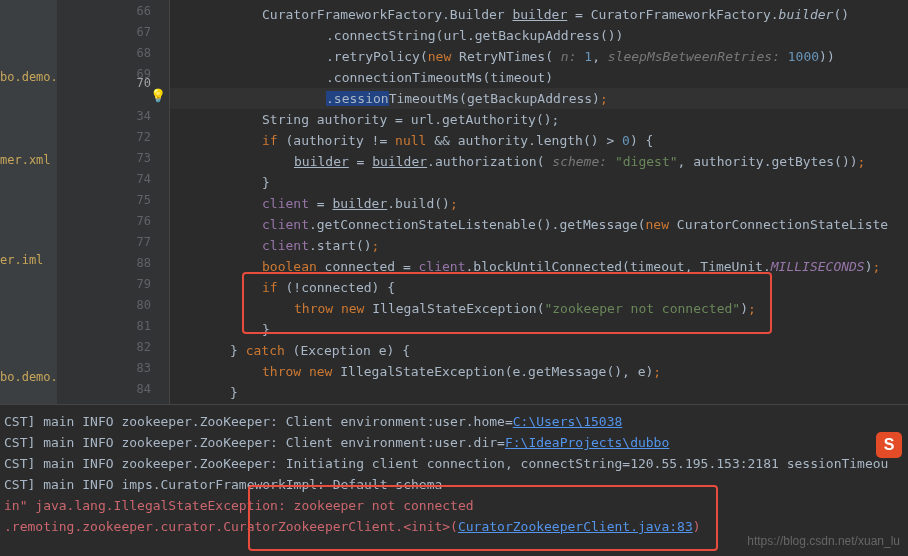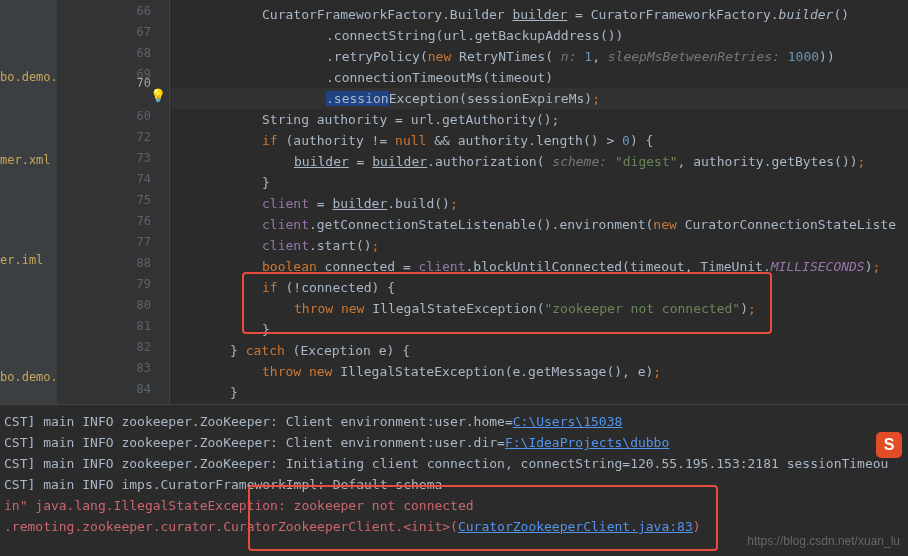--- a/index.html
+++ b/index.html
@@ -135,21 +135,21 @@
   </div>
 
   <div class="editor-area">
     <div class="gutter">
       <span class="ln" style="top:4px">66</span>
       <span class="ln" style="top:25px">67</span>
       <span class="ln" style="top:46px">68</span>
       <span class="ln" style="top:67px">69</span>
       <span class="ln hl" style="top:76px">70</span>
       <span class="bulb" style="top:88px">💡</span>
-      <span class="ln" style="top:109px">60</span>
+      <span class="ln" style="top:109px">34</span>
       <span class="ln" style="top:130px">72</span>
       <span class="ln" style="top:151px">73</span>
       <span class="ln" style="top:172px">74</span>
       <span class="ln" style="top:193px">75</span>
       <span class="ln" style="top:214px">76</span>
       <span class="ln" style="top:235px">77</span>
       <span class="ln" style="top:256px">88</span>
       <span class="ln" style="top:277px">79</span>
       <span class="ln" style="top:298px">80</span>
       <span class="ln" style="top:319px">81</span>
@@ -158,27 +158,27 @@
       <span class="ln" style="top:382px">84</span>
     </div>
 
     <div class="code">
       <div class="current-line-bg" style="top:88px"></div>
 
       <div class="code-line" style="top:4px;left:92px"><span>CuratorFrameworkFactory.Builder </span><span class="u">builder</span><span> = CuratorFrameworkFactory.</span><span class="method-i">builder</span><span>()</span></div>
       <div class="code-line" style="top:25px;left:156px"><span>.connectString(url.getBackupAddress())</span></div>
       <div class="code-line" style="top:46px;left:156px"><span>.retryPolicy(</span><span class="kw">new</span><span> RetryNTimes( </span><span class="param-hint">n:</span><span class="num"> 1</span><span>,  </span><span class="param-hint">sleepMsBetweenRetries:</span><span class="num"> 1000</span><span>))</span></div>
       <div class="code-line" style="top:67px;left:156px"><span>.connectionTimeoutMs(timeout)</span></div>
-      <div class="code-line" style="top:88px;left:156px"><span style="background:#214283">.session</span><span>Exception(sessionExpireMs)</span><span class="kw">;</span></div>
+      <div class="code-line" style="top:88px;left:156px"><span style="background:#214283">.session</span><span>TimeoutMs(getBackupAddress)</span><span class="kw">;</span></div>
       <div class="code-line" style="top:109px;left:92px"><span>String authority = url.getAuthority();</span></div>
       <div class="code-line" style="top:130px;left:92px"><span class="kw">if</span><span> (authority != </span><span class="kw">null</span><span> &amp;&amp; authority.length() &gt; </span><span class="num">0</span><span>) {</span></div>
       <div class="code-line" style="top:151px;left:124px"><span class="u">builder</span><span> = </span><span class="u">builder</span><span>.authorization( </span><span class="param-hint">scheme:</span><span class="str"> "digest"</span><span>, authority.getBytes())</span><span class="kw">;</span></div>
       <div class="code-line" style="top:172px;left:92px"><span>}</span></div>
       <div class="code-line" style="top:193px;left:92px"><span class="field">client</span><span> = </span><span class="u">builder</span><span>.build()</span><span class="kw">;</span></div>
-      <div class="code-line" style="top:214px;left:92px"><span class="field">client</span><span>.getConnectionStateListenable().environment(</span><span class="kw">new</span><span> CuratorConnectionStateListe</span></div>
+      <div class="code-line" style="top:214px;left:92px"><span class="field">client</span><span>.getConnectionStateListenable().getMessage(</span><span class="kw">new</span><span> CuratorConnectionStateListe</span></div>
       <div class="code-line" style="top:235px;left:92px"><span class="field">client</span><span>.start()</span><span class="kw">;</span></div>
       <div class="code-line" style="top:256px;left:92px"><span class="kw">boolean</span><span> connected = </span><span class="field">client</span><span>.blockUntilConnected(timeout, TimeUnit.</span><span class="const">MILLISECONDS</span><span>)</span><span class="kw">;</span></div>
       <div class="code-line" style="top:277px;left:92px"><span class="kw">if</span><span> (!connected) {</span></div>
       <div class="code-line" style="top:298px;left:124px"><span class="kw">throw new</span><span> IllegalStateException(</span><span class="str">"zookeeper not connected"</span><span>)</span><span class="kw">;</span></div>
       <div class="code-line" style="top:319px;left:92px"><span>}</span></div>
       <div class="code-line" style="top:361px;left:92px"><span class="kw">throw new</span><span> IllegalStateException(e.getMessage(), e)</span><span class="kw">;</span></div>
       <div class="code-line" style="top:340px;left:60px"><span>} </span><span class="kw">catch</span><span> (Exception e) {</span></div>
       <div class="code-line" style="top:382px;left:60px"><span>}</span></div>
 
       <div class="red-box" style="top:272px;left:72px;width:530px;height:62px"></div>

